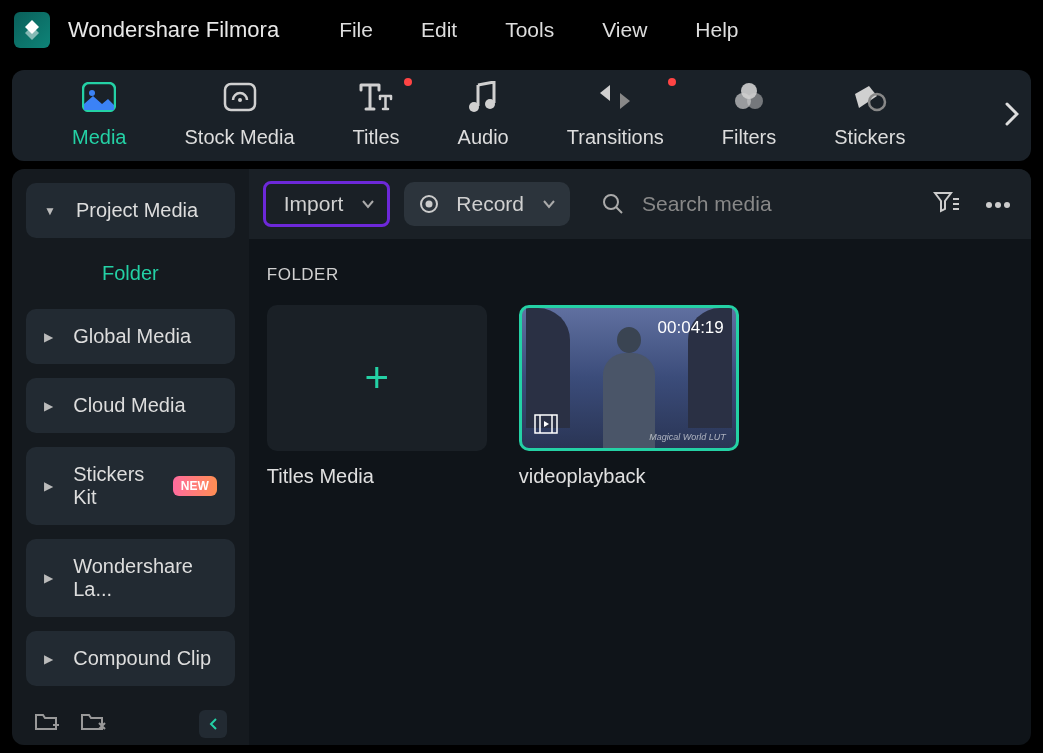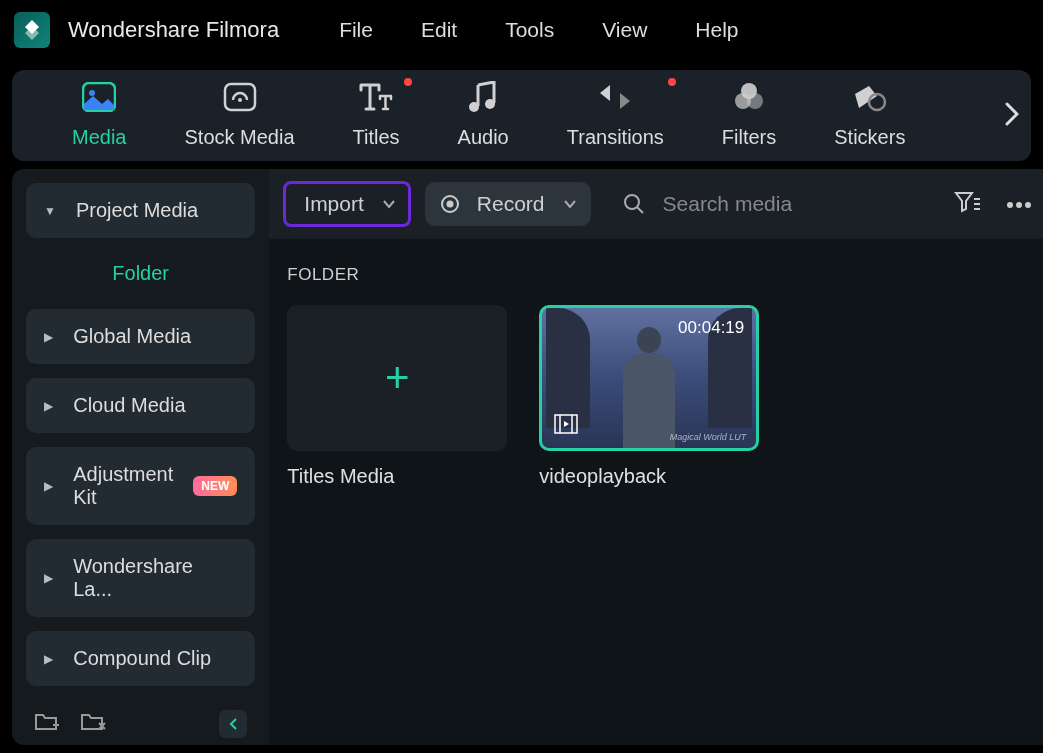--- a/index.html
+++ b/index.html
@@ -392,21 +392,21 @@
     <div class="sidebar-item">
       <span class="chevron">▶</span>
       <span>Global Media</span>
     </div>
     <div class="sidebar-item">
       <span class="chevron">▶</span>
       <span>Cloud Media</span>
     </div>
     <div class="sidebar-item">
       <span class="chevron">▶</span>
-      <span>Adjustment Kit</span>
+      <span>Stickers Kit</span>
       <span class="new-badge">NEW</span>
     </div>
     <div class="sidebar-item">
       <span class="chevron">▶</span>
       <span>Wondershare La...</span>
     </div>
     <div class="sidebar-item">
       <span class="chevron">▶</span>
       <span>Compound Clip</span>
     </div>

